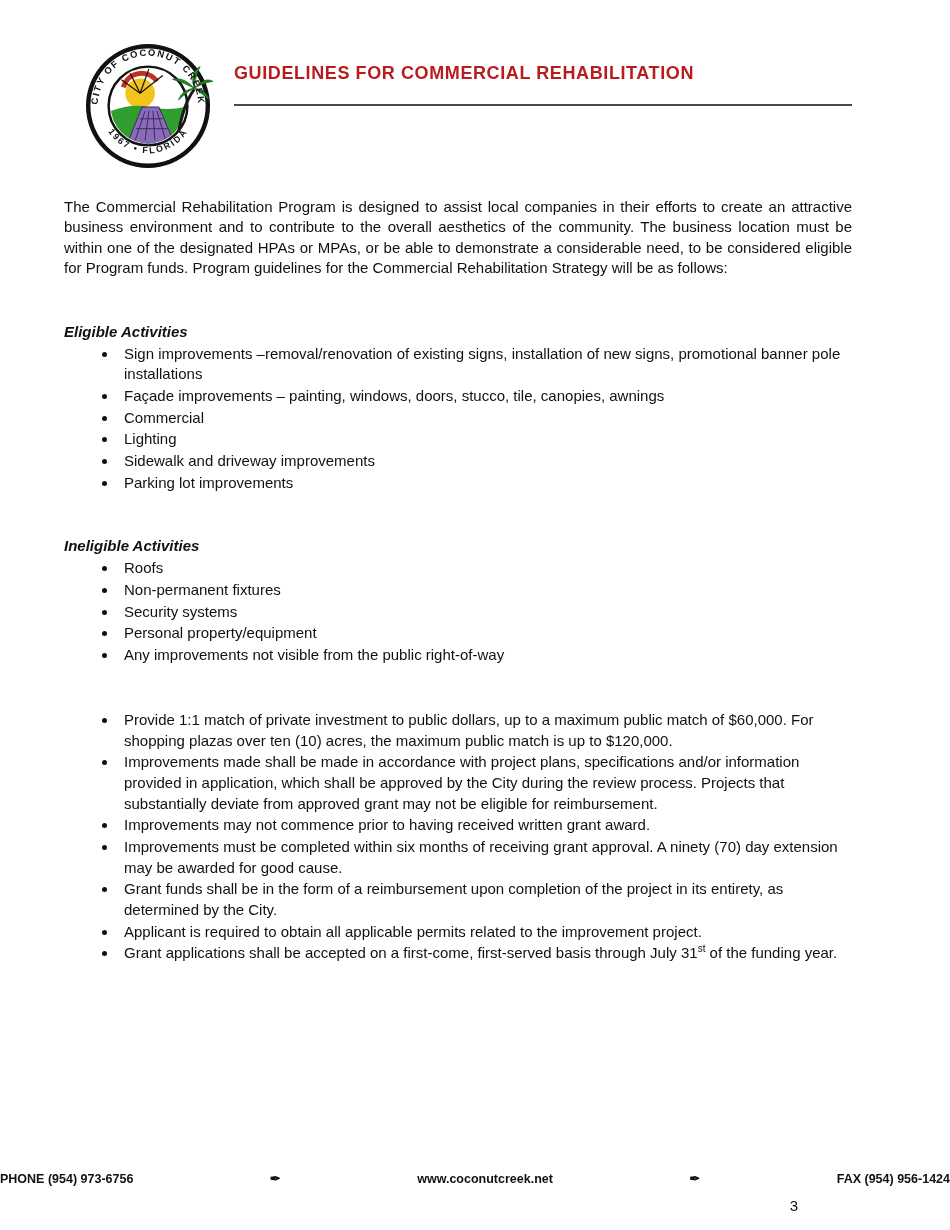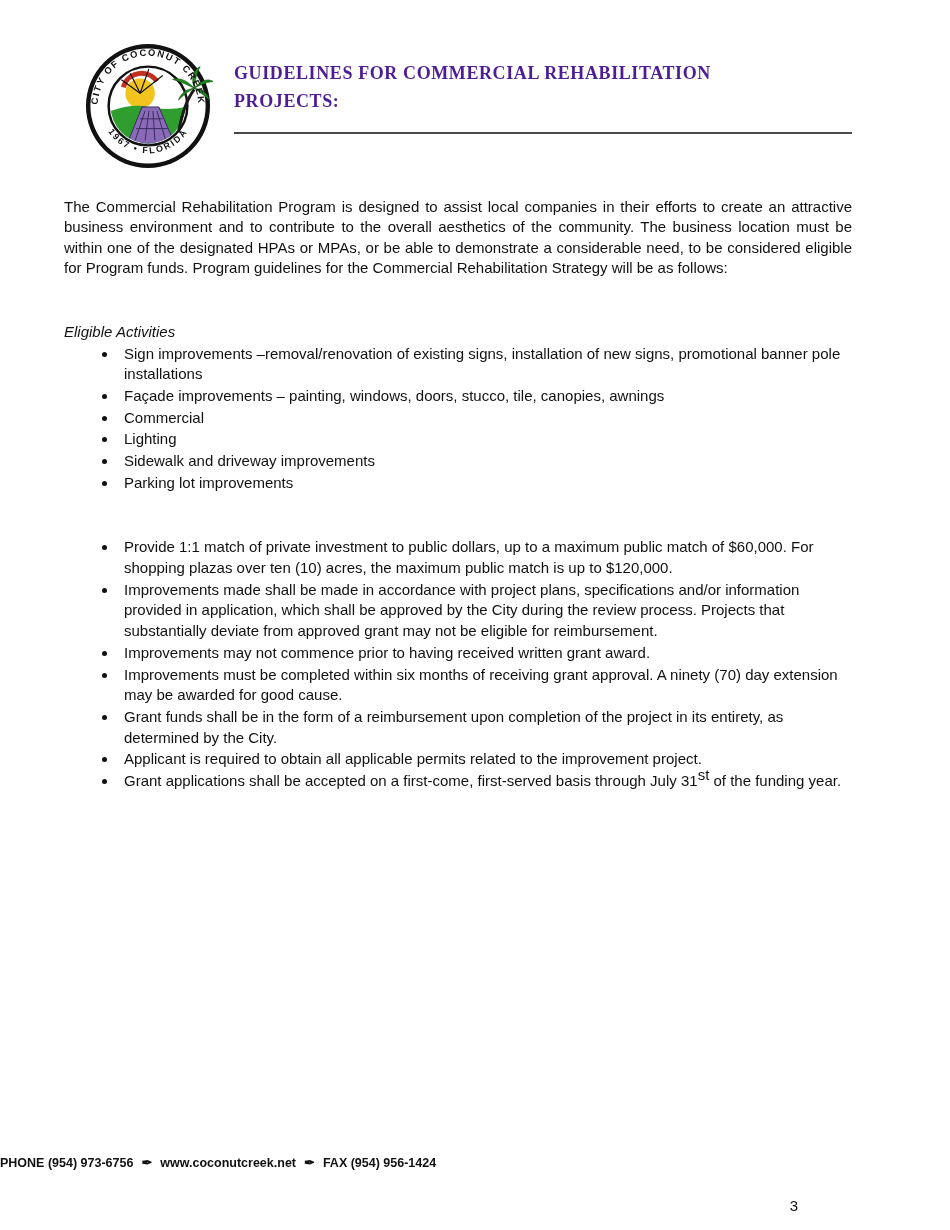--- a/index.html
+++ b/index.html
@@ -16,54 +16,54 @@
     position: relative;
     width: 950px; height: 1230px;
     padding: 42px 98px 0 64px;
   }
   
   .doc-header { display: flex; align-items: flex-start; }
   .seal-wrap { flex: 0 0 auto; width: 128px; height: 128px; margin-left: 20px; }
   .title-block { flex: 1 1 auto; margin-left: 22px; padding-top: 18px; }
   .doc-title {
     font-size: 18px; font-weight: bold; letter-spacing: 0.6px;
-    line-height: 1.55; color: #4c1d95; font-family: Liberation Serif, serif;
+    line-height: 1.55; color: #b91c1c;
   }
   .title-rule {
     border: none; border-top: 2px solid #4a4a4a;
     margin-top: 16px; width: 100%;
   }
   
   .intro {
     margin-top: 27px;
     font-size: 15px; line-height: 1.36;
     text-align: justify;
   }
   .doc-section { margin-top: 44px; }
   .section-heading {
-    font-size: 15px; font-style: italic; font-weight: normal;
+    font-size: 15px; font-style: italic; font-weight: bold;
     margin-bottom: 4px;
   }
   ul.bullets {
     list-style: disc outside;
     padding-left: 54px;
     margin-top: 2px;
   }
   ul.bullets li {
     font-size: 15px; line-height: 1.38;
     padding-left: 6px;
     margin-bottom: 1px;
   }
-  sup { font-size: 15px; vertical-align: super; line-height: 0; }
+  sup { font-size: 10px; vertical-align: super; line-height: 0; }
   
   .doc-footer {
-    position: absolute; left: 0; bottom: 60px; width: 100%;
+    position: absolute; left: 0; bottom: 44px; width: 100%;
     text-align: center;
     font-size: 12.5px; font-weight: bold;
-    display: flex; justify-content: flex-start; align-items: center; gap: 8px;
+    display: flex; justify-content: space-between; align-items: center; gap: 8px;
   }
   .pen-icon { font-size: 13px; transform: rotate(0deg); display: inline-block; }
   .page-number {
     position: absolute; right: 152px; bottom: 16px;
     font-size: 15px;
   }
   
   .seal-svg { width: 128px; height: 128px; overflow: visible; }
 </style>
 </head>
@@ -128,40 +128,49 @@
         </text>
         <text font-size="9" font-weight="bold" letter-spacing="2" fill="#111" font-family="Liberation Sans, sans-serif">
           <textPath href="#arcBottom" startOffset="50%" text-anchor="middle">1967 • FLORIDA</textPath>
         </text>
       </svg>
     </div>
 
     <div class="title-block">
       <div class="doc-title">
         <div>GUIDELINES FOR COMMERCIAL REHABILITATION</div>
-        <div>PROJECTS:</div>
       </div>
       <hr class="title-rule">
     </div>
   </div>
 
   <p class="intro">The Commercial Rehabilitation Program is designed to assist local companies in their efforts to create an attractive business environment and to contribute to the overall aesthetics of the community.  The business location must be within one of the designated HPAs or MPAs, or be able to demonstrate a considerable need, to be considered eligible for Program funds.  Program guidelines for the Commercial Rehabilitation Strategy will be as follows:</p>
 
   <section class="doc-section">
     <h2 class="section-heading">Eligible Activities</h2>
     <ul class="bullets">
       <li>Sign improvements –removal/renovation of existing signs, installation of new signs, promotional banner pole installations</li>
       <li>Façade improvements – painting, windows, doors, stucco, tile, canopies, awnings</li>
       <li>Commercial</li>
       <li>Lighting</li>
       <li>Sidewalk and driveway improvements</li>
       <li>Parking lot improvements</li>
     </ul>
   </section>
 
+  <section class="doc-section">
+    <h2 class="section-heading">Ineligible Activities</h2>
+    <ul class="bullets">
+      <li>Roofs</li>
+      <li>Non-permanent fixtures</li>
+      <li>Security systems</li>
+      <li>Personal property/equipment</li>
+      <li>Any improvements not visible from the public right-of-way</li>
+    </ul>
+  </section>
 
   <section class="doc-section">
     <ul class="bullets">
       <li>Provide 1:1 match of private investment to public dollars, up to a maximum public match of $60,000.  For shopping plazas over ten (10) acres, the maximum public match is up to $120,000.</li>
       <li>Improvements made shall be made in accordance with project plans, specifications and/or information provided in application, which shall be approved by the City during the review process.  Projects that substantially deviate from approved grant may not be eligible for reimbursement.</li>
       <li>Improvements may not commence prior to having received written grant award.</li>
       <li>Improvements must be completed within six months of receiving grant approval.  A ninety (70) day extension may be awarded for good cause.</li>
       <li>Grant funds shall be in the form of a reimbursement upon completion of the project in its entirety, as determined by the City.</li>
       <li>Applicant is required to obtain all applicable permits related to the improvement project.</li>
       <li><span>Grant applications shall be accepted on a first-come, first-served basis through July 31</span><sup>st</sup><span> of the funding year.</span></li>

